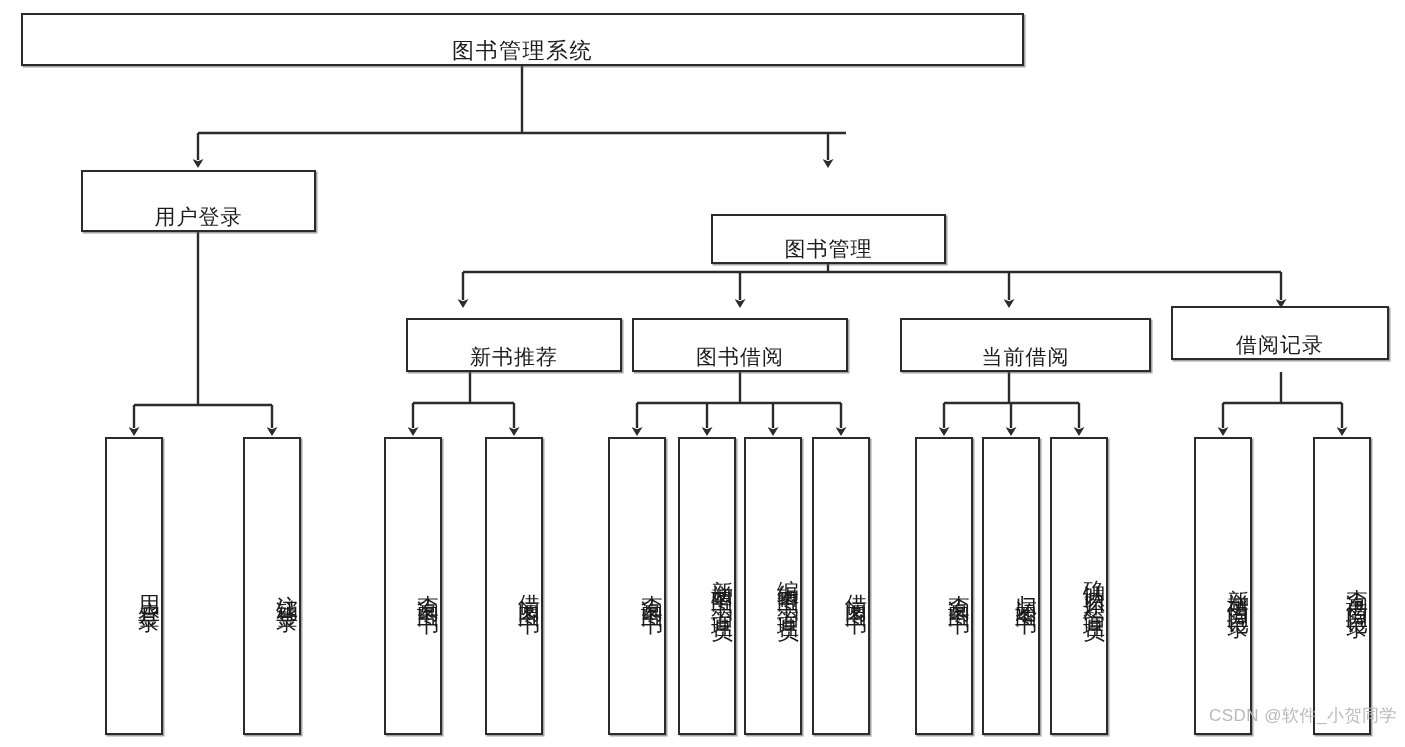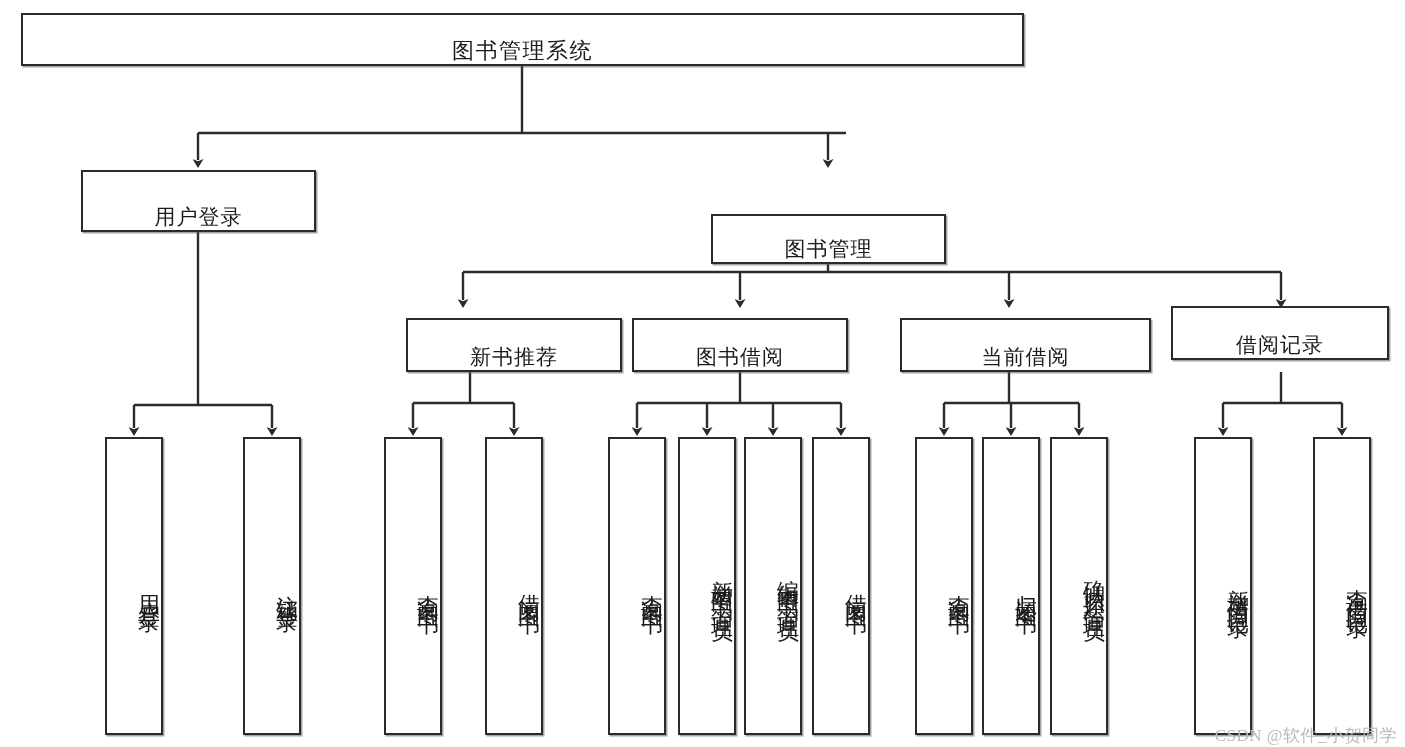--- a/index.html
+++ b/index.html
@@ -58,26 +58,26 @@
     text-align: center;
   }
   .node-v > span {
     writing-mode: vertical-rl;
     text-orientation: upright;
     display: block;
   }
   .watermark {
     position: absolute;
     right: 8px;
-    bottom: 0;
+    bottom: 20px;
     font-size: 17px;
     color: #b9b9b9;
     letter-spacing: 0.5px;
     white-space: nowrap;
-    font-family: Liberation Serif, serif;
+    font-family: Liberation Sans, sans-serif;
   }
 </style>
 </head>
 <body>
 
 <div id="diagram-root">
 
   <svg id="edge-layer" viewBox="0 0 1405 747" width="1405" height="747" xmlns="http://www.w3.org/2000/svg">
     <defs>
       <marker id="arrow" markerWidth="9" markerHeight="11" refX="1" refY="5.5" orient="auto" markerUnits="userSpaceOnUse">

